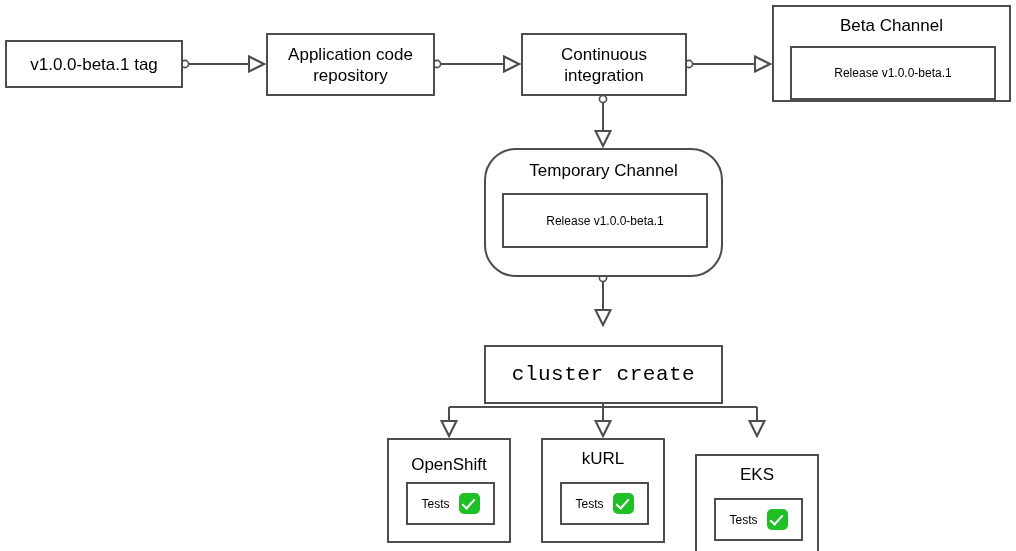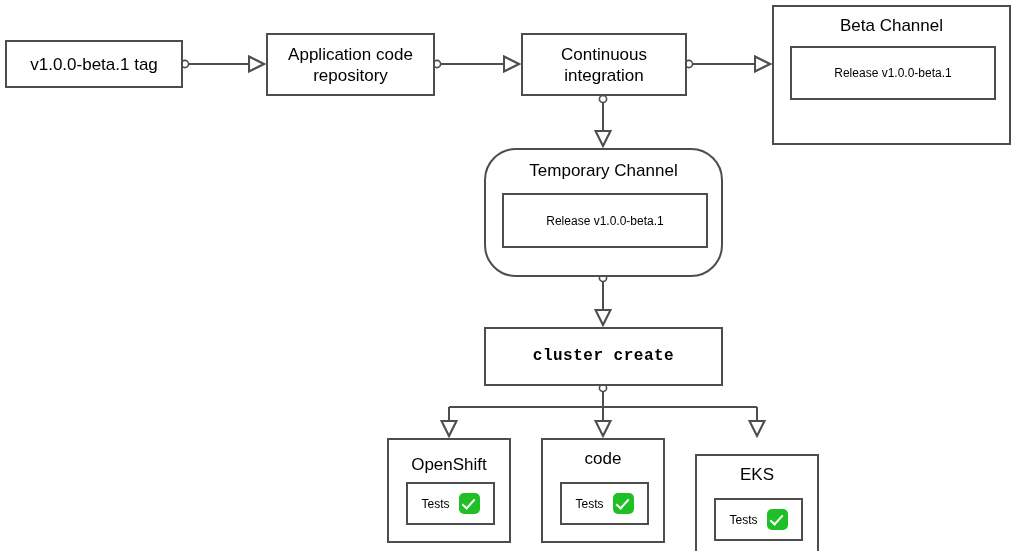--- a/index.html
+++ b/index.html
@@ -35,23 +35,24 @@
     font-size: 17px;
     line-height: 21px;
     text-align: center;
     display: flex;
     align-items: center;
     justify-content: center;
     z-index: 2;
   }
   .node.mono {
     font-family: "Liberation Mono", monospace;
-    font-weight: bold;
-    font-size: 16px;
+    font-weight: normal;
+    font-size: 21px;
     letter-spacing: 0.5px;
+    margin-top: 18px;
   }
   .group {
     position: absolute;
     box-sizing: border-box;
     border: 2px solid #4d4d4d;
     background: #ffffff;
     z-index: 2;
   }
   .group-title {
     position: absolute;
@@ -152,21 +153,21 @@
   <div class="node" style="left:266px; top:33px; width:169px; height:63px;">
     <span class="label-text">Application code
 repository</span>
   </div>
 
   <div class="node" style="left:521px; top:33px; width:166px; height:63px;">
     <span class="label-text">Continuous
 integration</span>
   </div>
 
-  <div class="group" style="left:772px; top:5px; width:239px; height:140px;">
+  <div class="group" style="left:772px; top:5px; width:239px; height:97px;">
     <div class="group-title" style="top:9px;">Beta Channel</div>
     <div class="inner-box" style="left:16px; top:39px; width:206px; height:54px;">
       <span>Release v1.0.0-beta.1</span>
     </div>
   </div>
 
   <div class="group" style="left:484px; top:148px; width:239px; height:129px;border-radius:32px;">
     <div class="group-title" style="top:11px;">Temporary Channel</div>
     <div class="inner-box" style="left:16px; top:43px; width:206px; height:55px;">
       <span>Release v1.0.0-beta.1</span>
@@ -181,21 +182,21 @@
     <div class="group-title" style="top:15px;">OpenShift</div>
     <div class="inner-box" style="left:17px; top:42px; width:89px; height:43px;">
       <span class="tests-row">
         <span>Tests</span>
         <span class="check-badge"></span>
       </span>
     </div>
   </div>
 
   <div class="group" style="left:541px; top:438px; width:124px; height:105px;">
-    <div class="group-title" style="top:9px;">code</div>
+    <div class="group-title" style="top:9px;">kURL</div>
     <div class="inner-box" style="left:17px; top:42px; width:89px; height:43px;">
       <span class="tests-row">
         <span>Tests</span>
         <span class="check-badge"></span>
       </span>
     </div>
   </div>
 
   <div class="group" style="left:695px; top:438px; width:124px; height:105px;margin-top:16px;">
     <div class="group-title" style="top:9px;">EKS</div>

